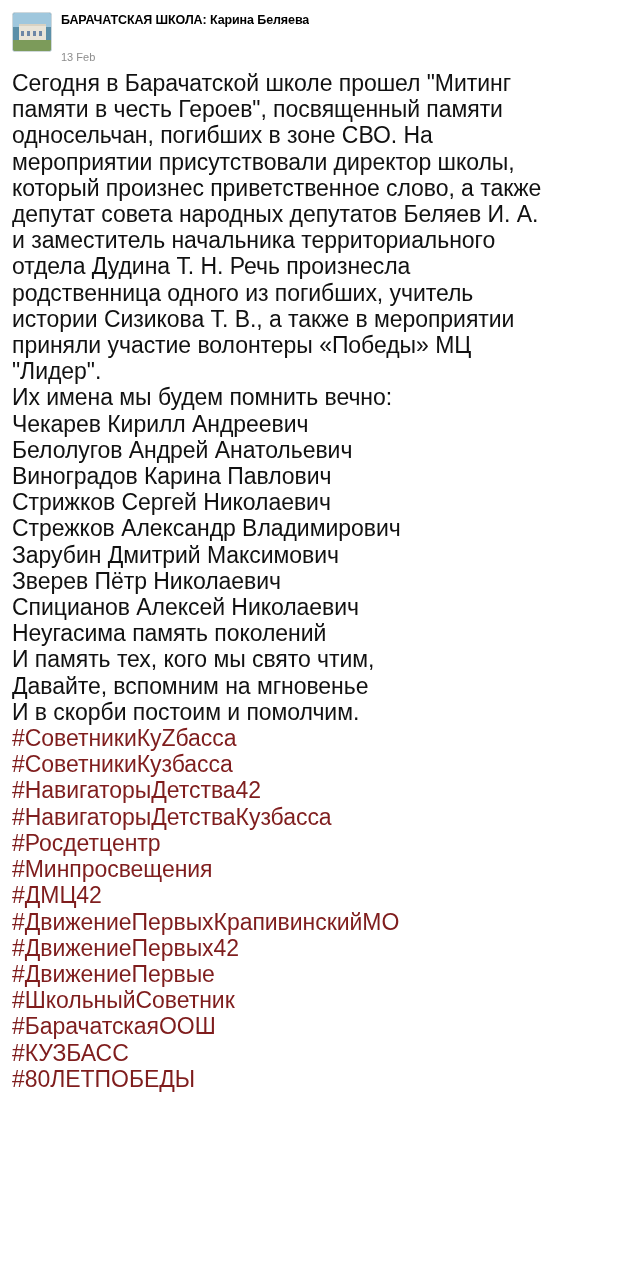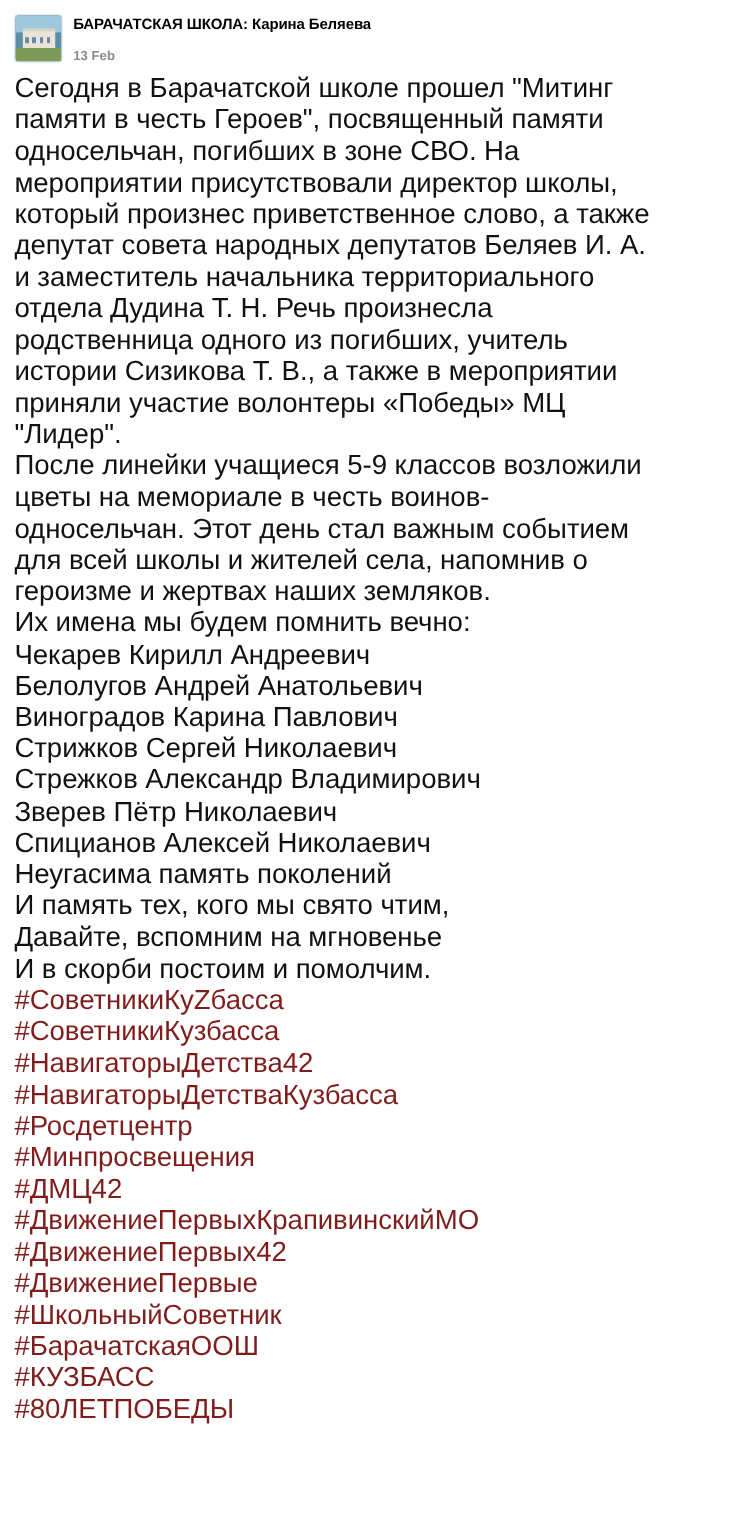--- a/index.html
+++ b/index.html
@@ -84,22 +84,21 @@
     color: #000000;
     letter-spacing: -0.1px;
     white-space: nowrap;
     overflow: hidden;
     text-overflow: ellipsis;
   }
   .post-date {
     font-size: 11px;
     line-height: 14px;
     color: #8d8d8d;
-    margin-top: 12px;
-    font-weight: bold;
+    margin-top: 22px;
   }
   .post-body {
     font-size: 23px;
     line-height: 26.2px;
     color: #111111;
     letter-spacing: -0.05px;
     padding-bottom: 4px;
     word-wrap: break-word;
   }
   .post-body p {
@@ -132,27 +131,27 @@
       <div class="ground"></div>
     </div>
     <div class="header-text">
       <div class="channel-name">БАРАЧАТСКАЯ ШКОЛА: Карина Беляева</div>
       <div class="post-date">13 Feb</div>
     </div>
   </div>
 
   <div class="post-body">
     <p class="para">Сегодня в Барачатской школе прошел "Митинг памяти в честь Героев", посвященный памяти односельчан, погибших в зоне СВО. На мероприятии присутствовали директор школы, который произнес приветственное слово, а также депутат совета народных депутатов Беляев И. А. и заместитель начальника территориального отдела Дудина Т. Н. Речь произнесла родственница одного из погибших, учитель истории Сизикова Т. В., а также в мероприятии приняли участие волонтеры «Победы» МЦ "Лидер".</p>
-    <p class="para">После линейки учащиеся 5-9 классов возложили цветы на мемориале в честь воинов-односельчан. Этот день стал важным событием для всей школы и жителей села, напомнив о героизме и жертвах наших земляков.</p>
     <span class="line">Их имена мы будем помнить вечно:</span>
     <span class="line">Чекарев Кирилл Андреевич</span>
     <span class="line">Белолугов Андрей Анатольевич</span>
     <span class="line">Виноградов Карина Павлович</span>
     <span class="line">Стрижков Сергей Николаевич</span>
     <span class="line">Стрежков Александр Владимирович</span>
+    <span class="line">Зарубин Дмитрий Максимович</span>
     <span class="line">Зверев Пётр Николаевич</span>
     <span class="line">Спицианов Алексей Николаевич</span>
     <span class="line">Неугасима память поколений</span>
     <span class="line">И память тех, кого мы свято чтим,</span>
     <span class="line">Давайте, вспомним на мгновенье</span>
     <span class="line">И в скорби постоим и помолчим.</span>
     <span class="hashtag">#СоветникиКуZбасса</span>
     <span class="hashtag">#СоветникиКузбасса</span>
     <span class="hashtag">#НавигаторыДетства42</span>
     <span class="hashtag">#НавигаторыДетстваКузбасса</span>

